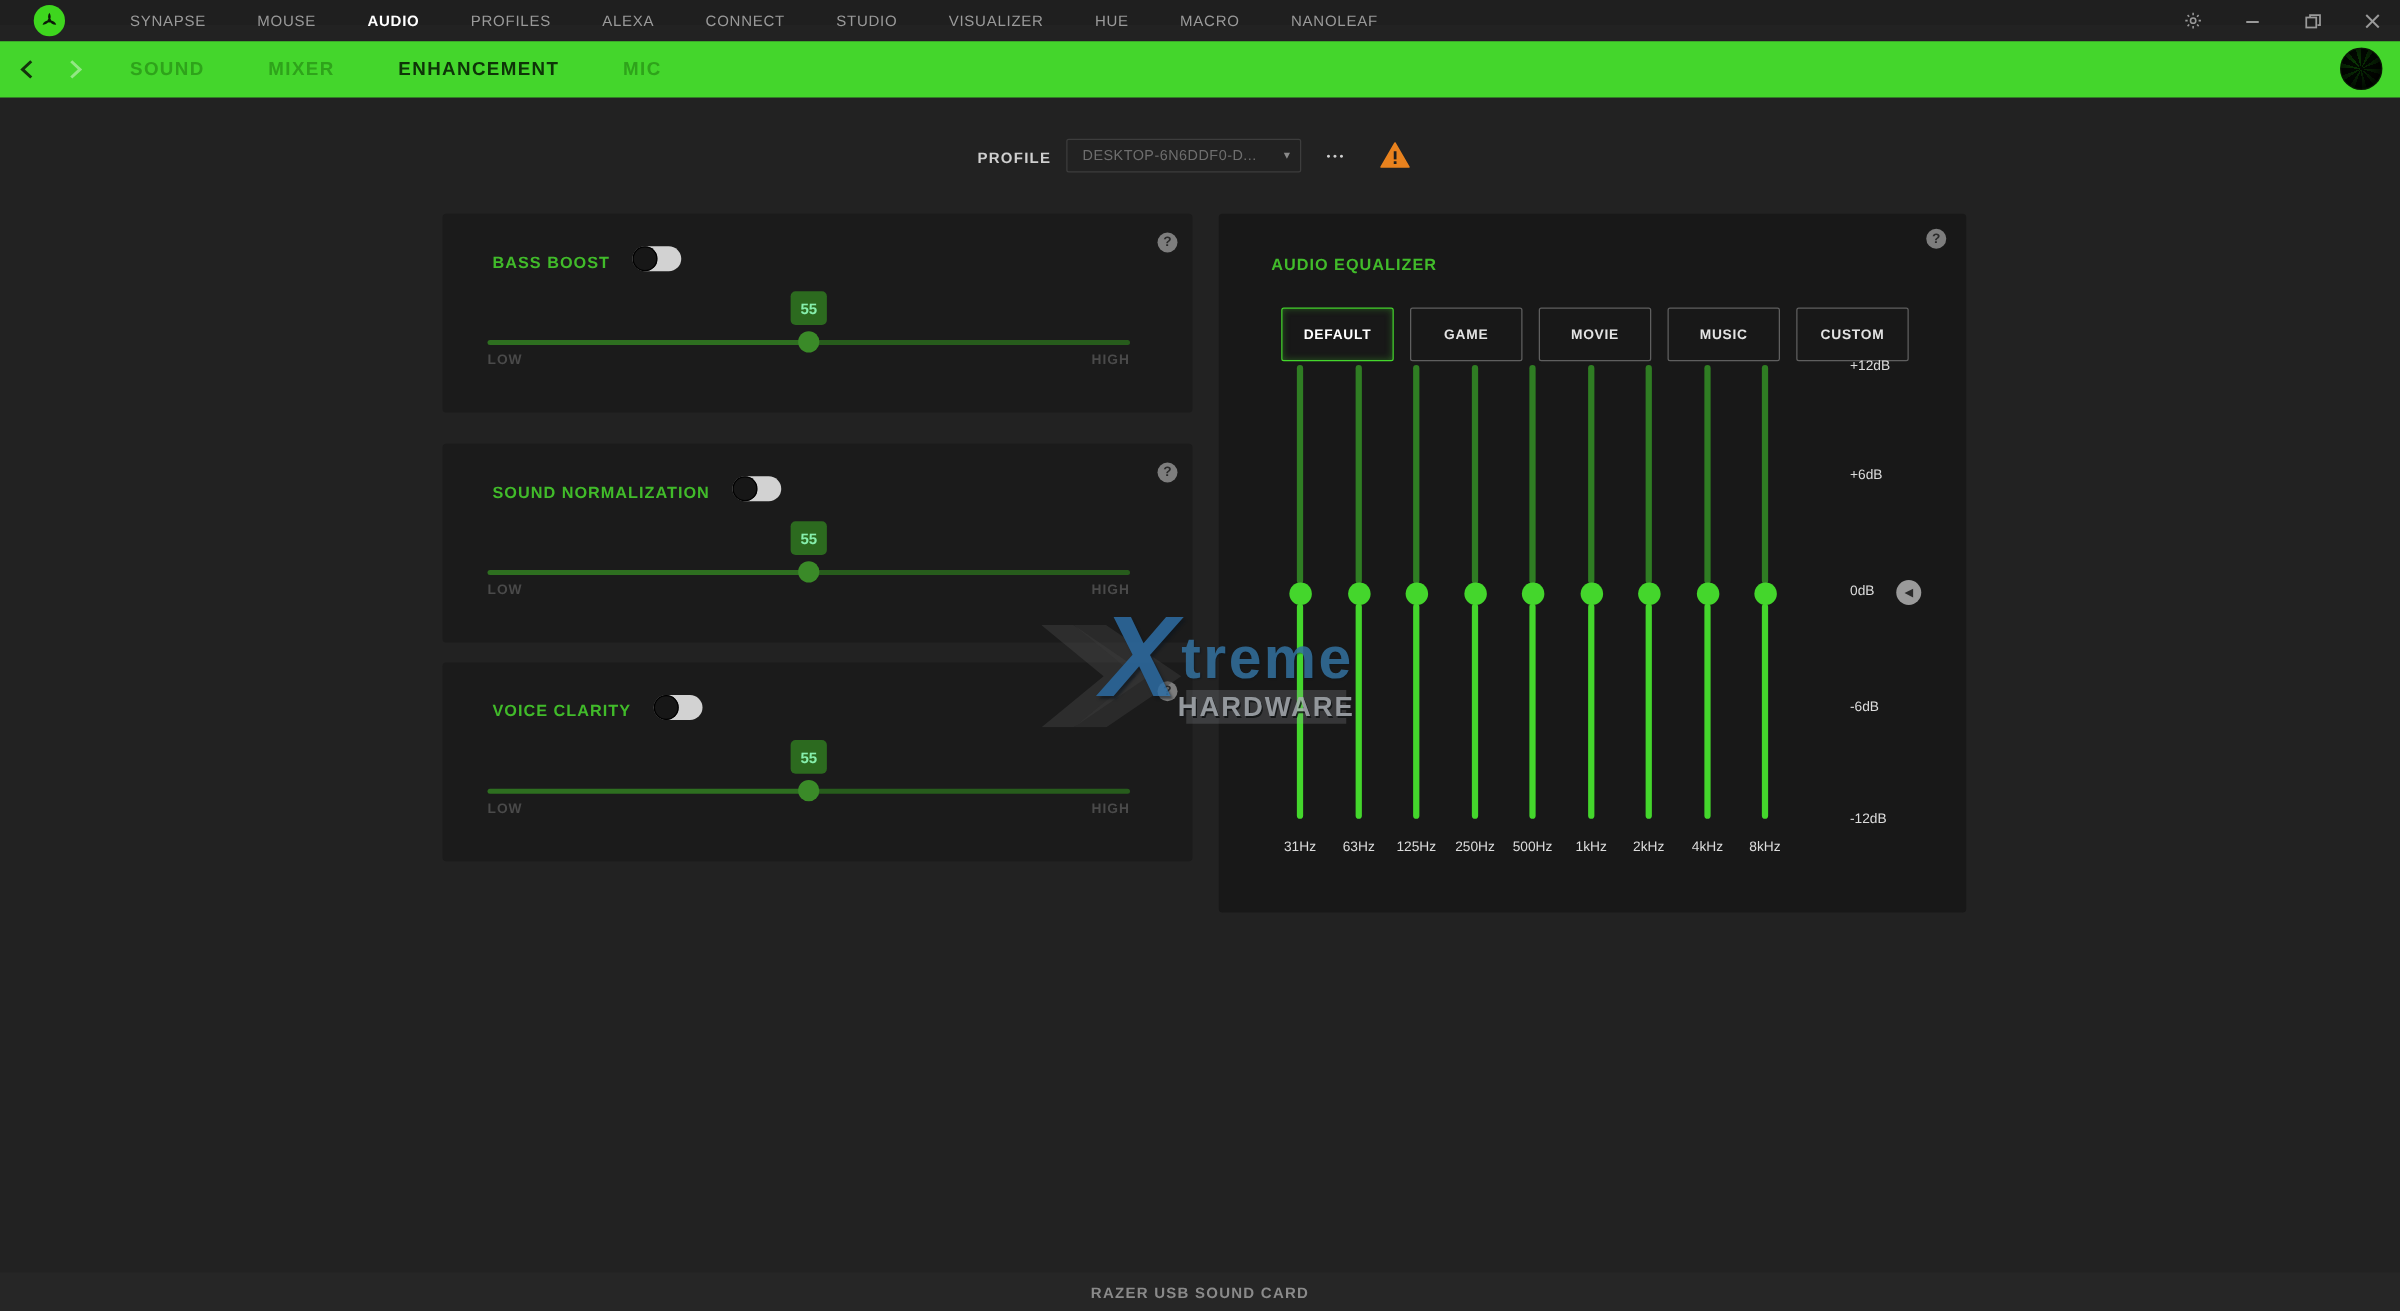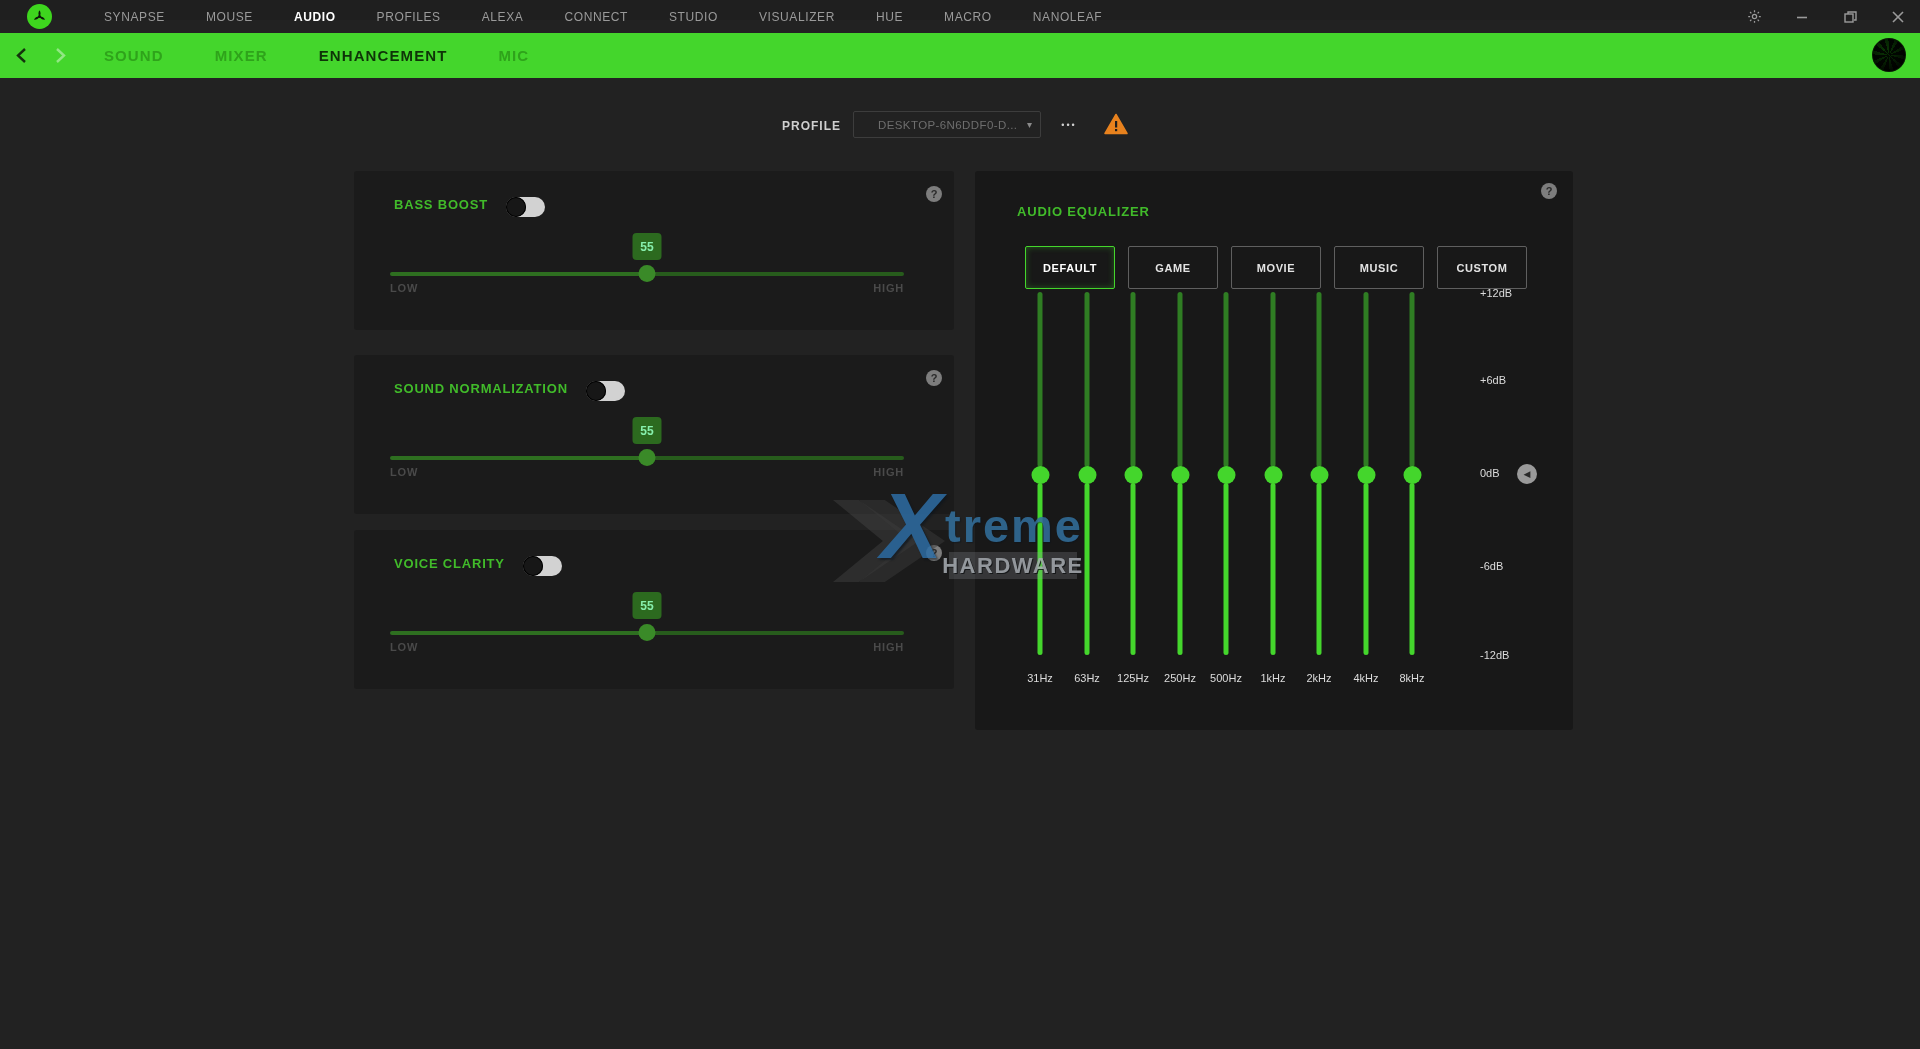--- a/index.html
+++ b/index.html
@@ -27,31 +27,31 @@
   .avatar{position:absolute;right:14px;top:5px;width:34px;height:34px;border-radius:50%;
           background:
             repeating-conic-gradient(from 20deg,#1d4d13 0 14deg,#060d05 14deg 36deg),
             radial-gradient(circle at 40% 35%,#2a5c1c,#081007 70%);
           background-blend-mode:overlay;box-shadow:inset 0 0 0 1px #0a1a06;}
 
   
   .profile-label{position:absolute;left:782px;top:119px;font-size:12px;letter-spacing:1px;color:#cfcfcf;font-weight:bold;}
   .profile-select{position:absolute;left:853px;top:111px;width:188px;height:27px;box-sizing:border-box;
                   border:1px solid #3d3d3d;border-radius:2px;display:flex;align-items:center;
-                  justify-content:space-between;padding:0 8px 0 24px;}
+                  justify-content:space-between;padding:0 8px 0 12px;}
   .profile-value{font-size:11.5px;color:#6e6e6e;letter-spacing:.4px;white-space:nowrap;overflow:hidden;}
   .profile-caret{font-size:10px;color:#8a8a8a;margin-left:6px;}
   .profile-more{position:absolute;left:1053px;top:111px;width:32px;height:27px;display:flex;align-items:center;
                 justify-content:center;font-size:9px;letter-spacing:2px;color:#cfcfcf;}
   .warning-wrap{position:absolute;left:1104px;top:113px;width:24px;height:22px;}
 
   
   .card{position:absolute;left:354px;width:600px;height:159px;background:#1b1b1b;border-radius:3px;}
   .card1{top:171px;} .card2{top:355px;} .card3{top:530px;}
-  .card-head{position:absolute;left:40px;top:26px;display:flex;align-items:flex-start;gap:18px;}
+  .card-head{position:absolute;left:40px;top:26px;display:flex;align-items:flex-end;gap:18px;}
   .card-title{font-size:13px;letter-spacing:.8px;color:#41bb2a;font-weight:bold;white-space:nowrap;}
   .toggle{position:relative;width:39px;height:20px;border-radius:10px;background:#d2d2d2;}
   .toggle .knob{position:absolute;left:0px;top:0px;width:20px;height:20px;border-radius:50%;
                 background:#171717;box-shadow:inset 0 0 0 1px #000;}
   .help{position:absolute;right:12px;top:15px;width:16px;height:16px;border-radius:50%;background:#7d7d7d;
         color:#2a2a2a;font-size:11px;font-weight:bold;display:flex;align-items:center;justify-content:center;}
   .slider-row{position:absolute;left:36px;right:50px;top:98px;height:10px;}
   .slider-track-l{position:absolute;left:0;top:3px;width:50%;height:4px;border-radius:2px;background:#2e6f20;}
   .slider-track-r{position:absolute;right:0;top:3px;width:50%;height:4px;border-radius:2px;background:#275c1c;}
   .slider-thumb{position:absolute;left:50%;top:-4px;transform:translateX(-50%);width:17px;height:17px;
@@ -353,14 +353,17 @@
   <div class="watermark">
     <span class="wm-chev wm-chev1"></span>
     <span class="wm-chev wm-chev2"></span>
     <span class="wm-x">X</span>
     <span class="wm-treme">treme</span>
     <span class="wm-hw-bar">
       <span class="wm-hw">HARDWARE</span>
     </span>
   </div>
 
+  <div class="footer">
+    <span class="footer-text">RAZER USB SOUND CARD</span>
+  </div>
 
 </div>
 
 </body></html>

